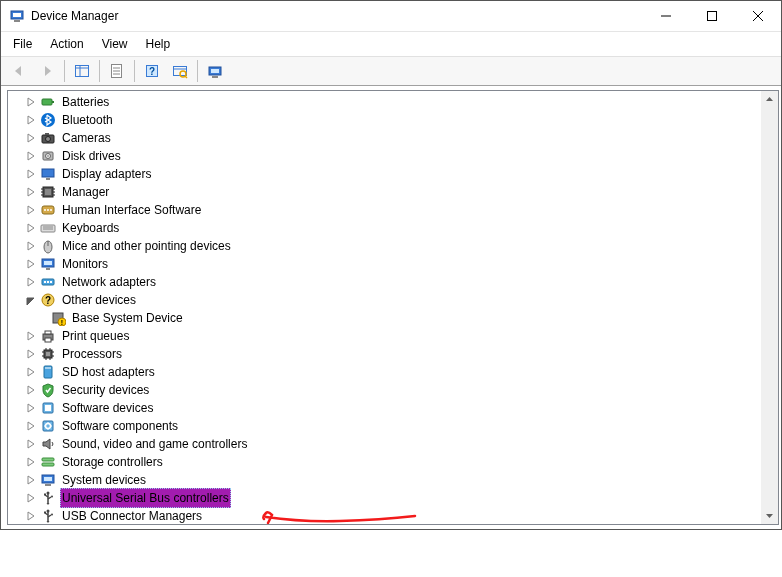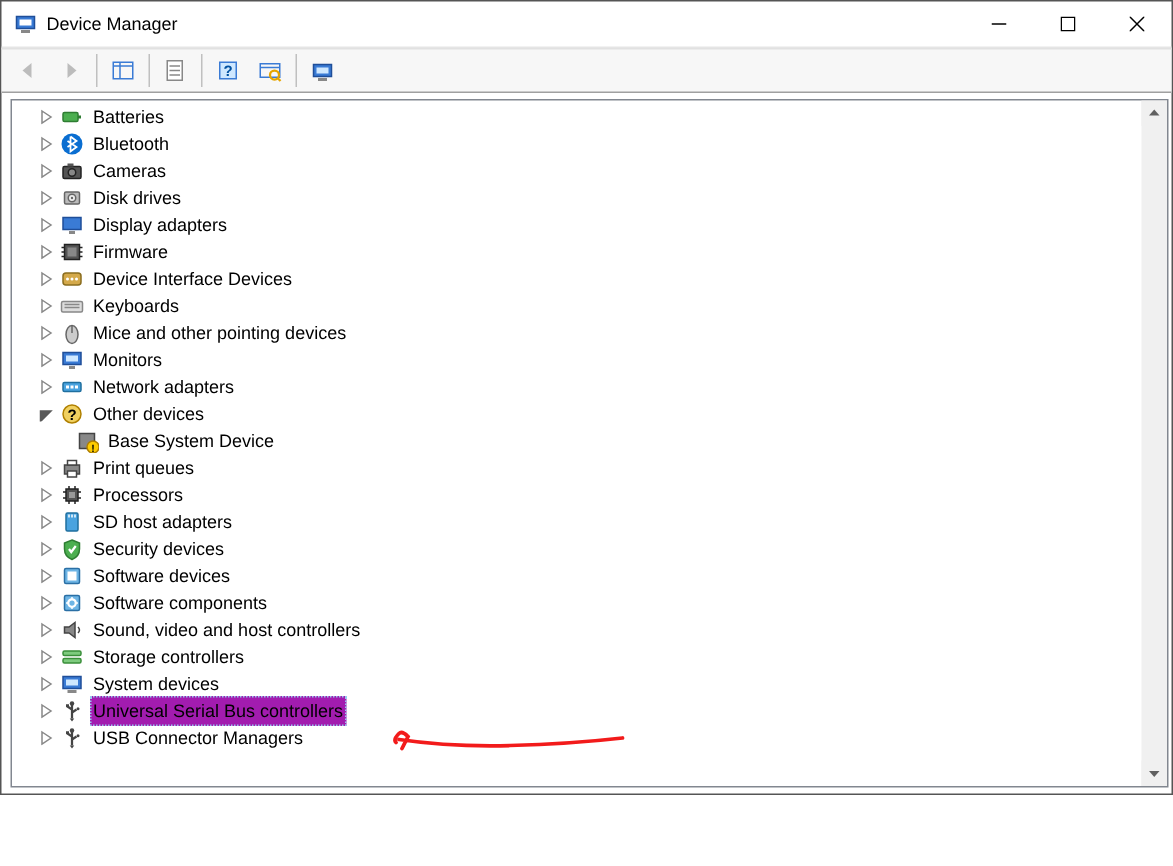--- a/index.html
+++ b/index.html
@@ -57,20 +57,26 @@
         </svg>
     </div>
     <div class="winbtn close">
       <svg width="10" height="10" viewBox="0 0 10 10">
           <line x1="0" y1="0" x2="10" y2="10" stroke="#000" stroke-width="1"></line>
           <line x1="10" y1="0" x2="0" y2="10" stroke="#000" stroke-width="1"></line>
         </svg>
     </div>
   </div>
 
+  <div class="menubar">
+    <div class="menu-item">File</div>
+    <div class="menu-item">Action</div>
+    <div class="menu-item">View</div>
+    <div class="menu-item">Help</div>
+  </div>
 
   <div class="toolbar">
     <div class="toolbtn disabled">
       <svg width="16" height="16" viewBox="0 0 16 16">
           <path d="M10 3 L4 8 L10 13 Z" fill="#666"></path>
         </svg>
     </div>
     <div class="toolbtn disabled">
       <svg width="16" height="16" viewBox="0 0 16 16">
           <path d="M6 3 L12 8 L6 13 Z" fill="#666"></path>
@@ -190,34 +196,34 @@
             <span class="expander">
               <svg width="10" height="10" viewBox="0 0 10 10">
                 <path d="M2 1 L8 5 L2 9 Z" fill="none" stroke="#888"></path>
               </svg>
             </span>
             <span class="node-icon">
               <svg width="16" height="16" viewBox="0 0 16 16">
                 <use href="#i-firmware"></use>
               </svg>
             </span>
-            <span class="node-label">Firmware</span>
+            <span class="node-label">Manager</span>
           </div>
           <div class="node depth1">
             <span class="expander">
               <svg width="10" height="10" viewBox="0 0 10 10">
                 <path d="M2 1 L8 5 L2 9 Z" fill="none" stroke="#888"></path>
               </svg>
             </span>
             <span class="node-icon">
               <svg width="16" height="16" viewBox="0 0 16 16">
                 <use href="#i-hid"></use>
               </svg>
             </span>
-            <span class="node-label">Device Interface Devices</span>
+            <span class="node-label">Human Interface Software</span>
           </div>
           <div class="node depth1">
             <span class="expander">
               <svg width="10" height="10" viewBox="0 0 10 10">
                 <path d="M2 1 L8 5 L2 9 Z" fill="none" stroke="#888"></path>
               </svg>
             </span>
             <span class="node-icon">
               <svg width="16" height="16" viewBox="0 0 16 16">
                 <use href="#i-keyboard"></use>
@@ -368,21 +374,21 @@
             <span class="expander">
               <svg width="10" height="10" viewBox="0 0 10 10">
                 <path d="M2 1 L8 5 L2 9 Z" fill="none" stroke="#888"></path>
               </svg>
             </span>
             <span class="node-icon">
               <svg width="16" height="16" viewBox="0 0 16 16">
                 <use href="#i-sound"></use>
               </svg>
             </span>
-            <span class="node-label">Sound, video and host controllers</span>
+            <span class="node-label">Sound, video and game controllers</span>
           </div>
           <div class="node depth1">
             <span class="expander">
               <svg width="10" height="10" viewBox="0 0 10 10">
                 <path d="M2 1 L8 5 L2 9 Z" fill="none" stroke="#888"></path>
               </svg>
             </span>
             <span class="node-icon">
               <svg width="16" height="16" viewBox="0 0 16 16">
                 <use href="#i-storage"></use>

